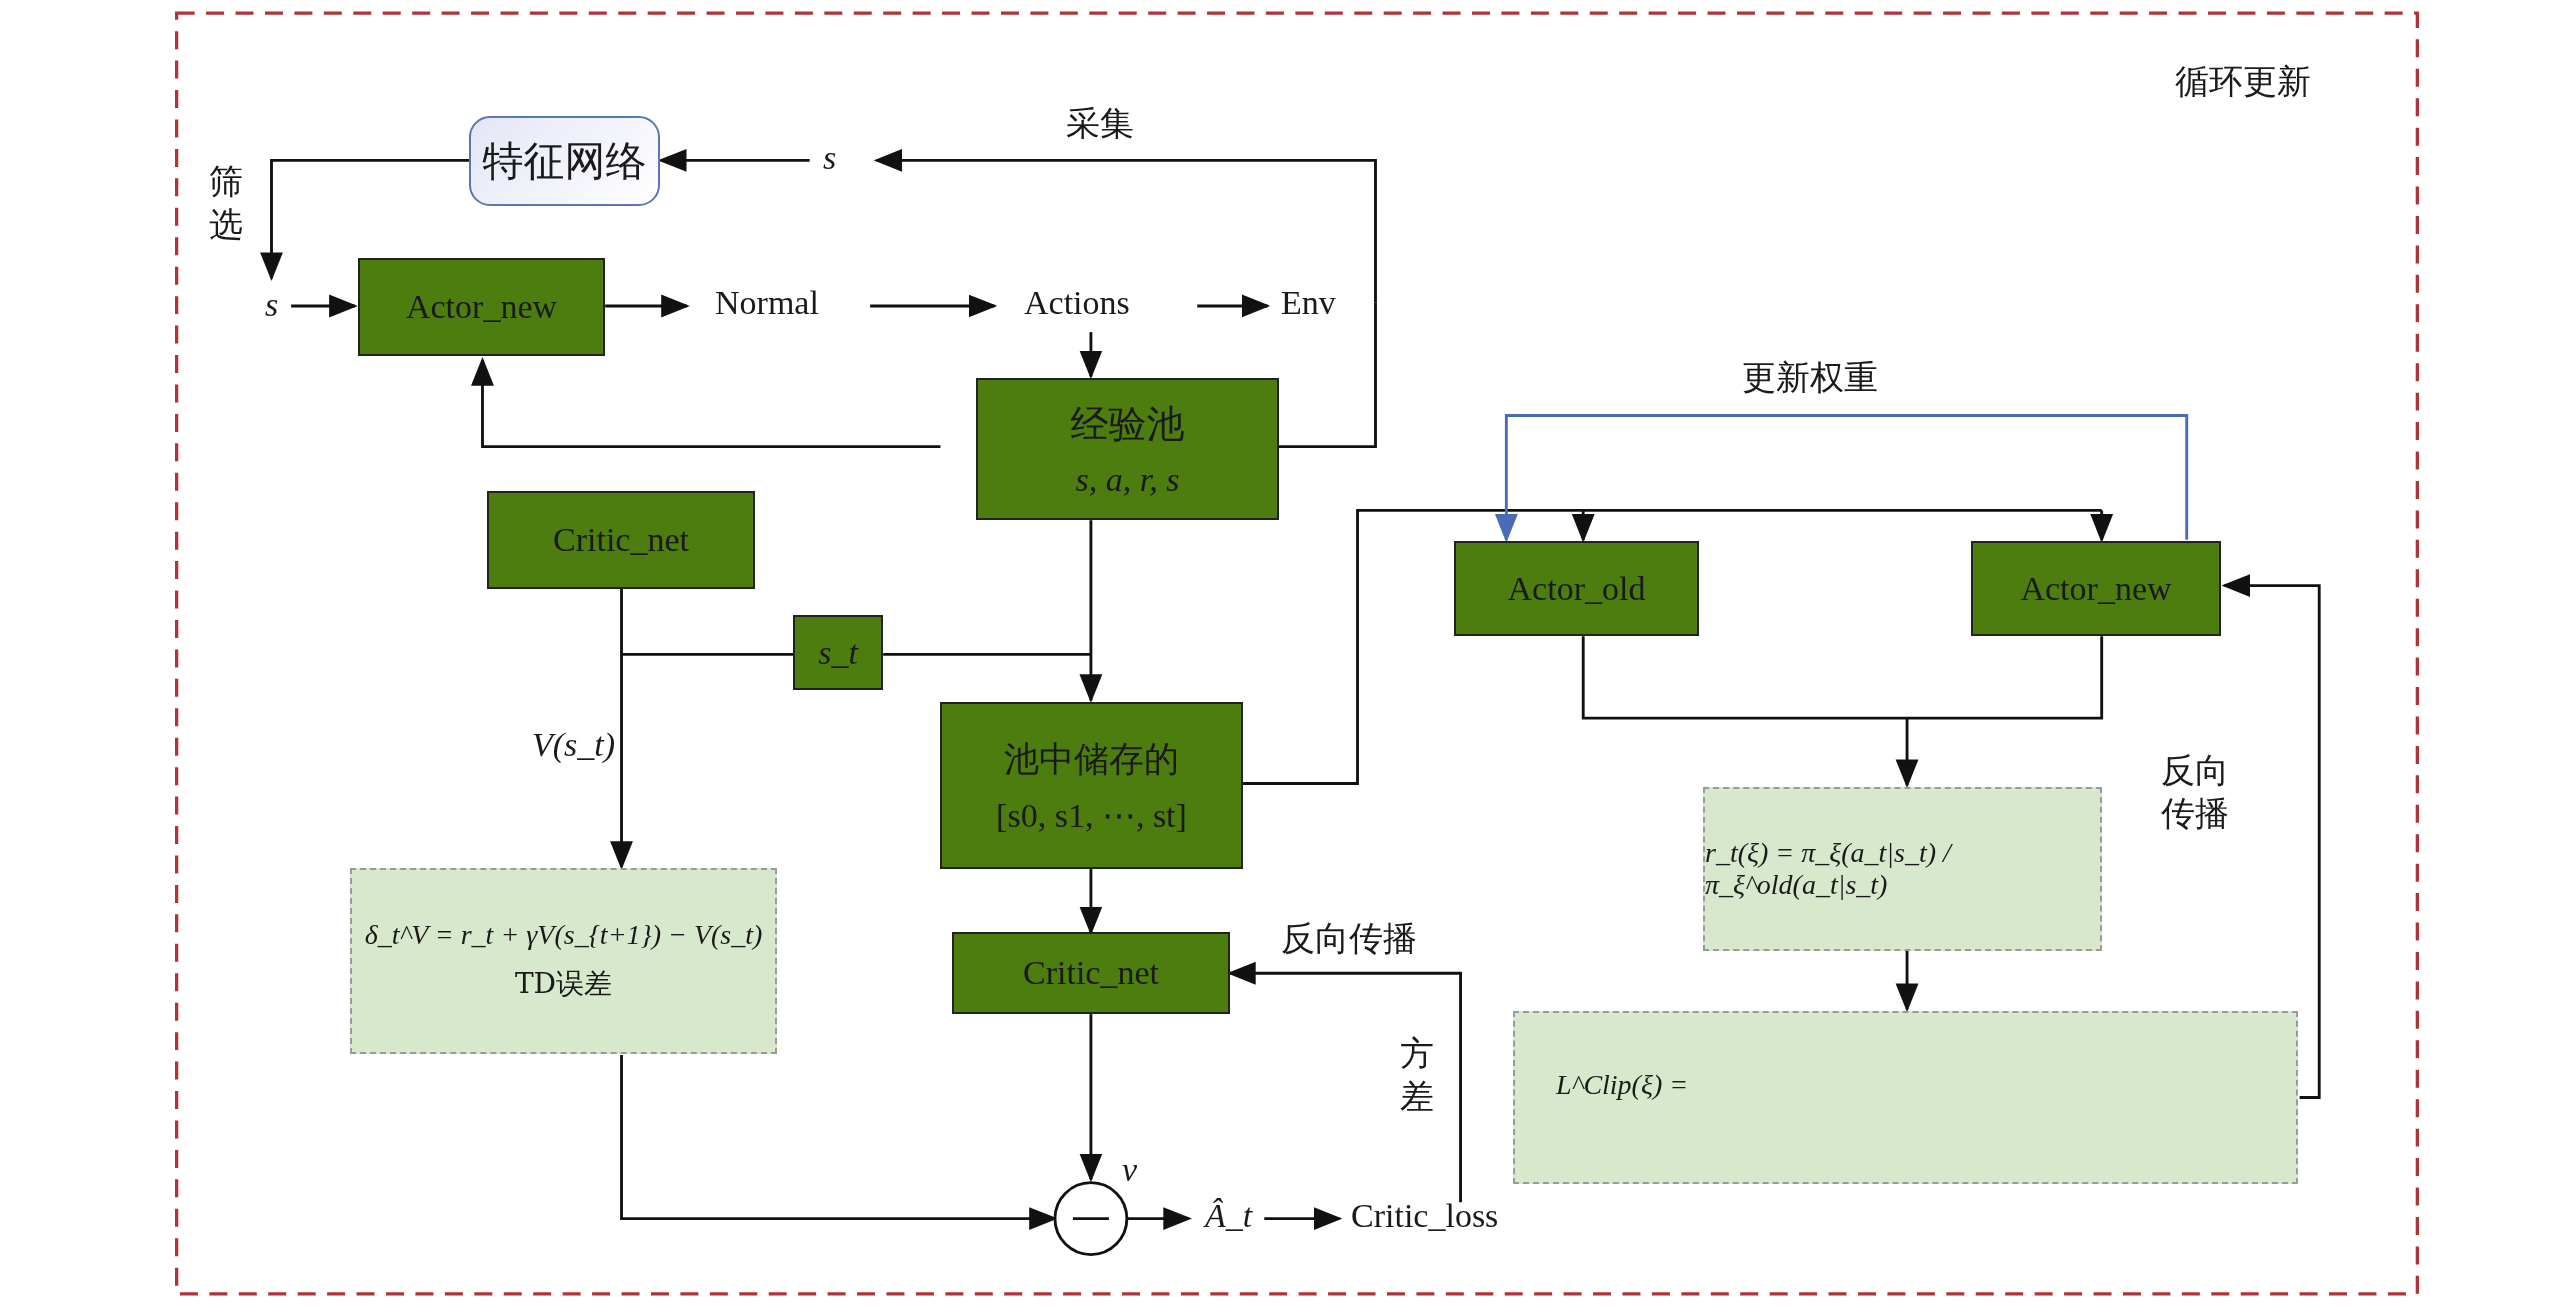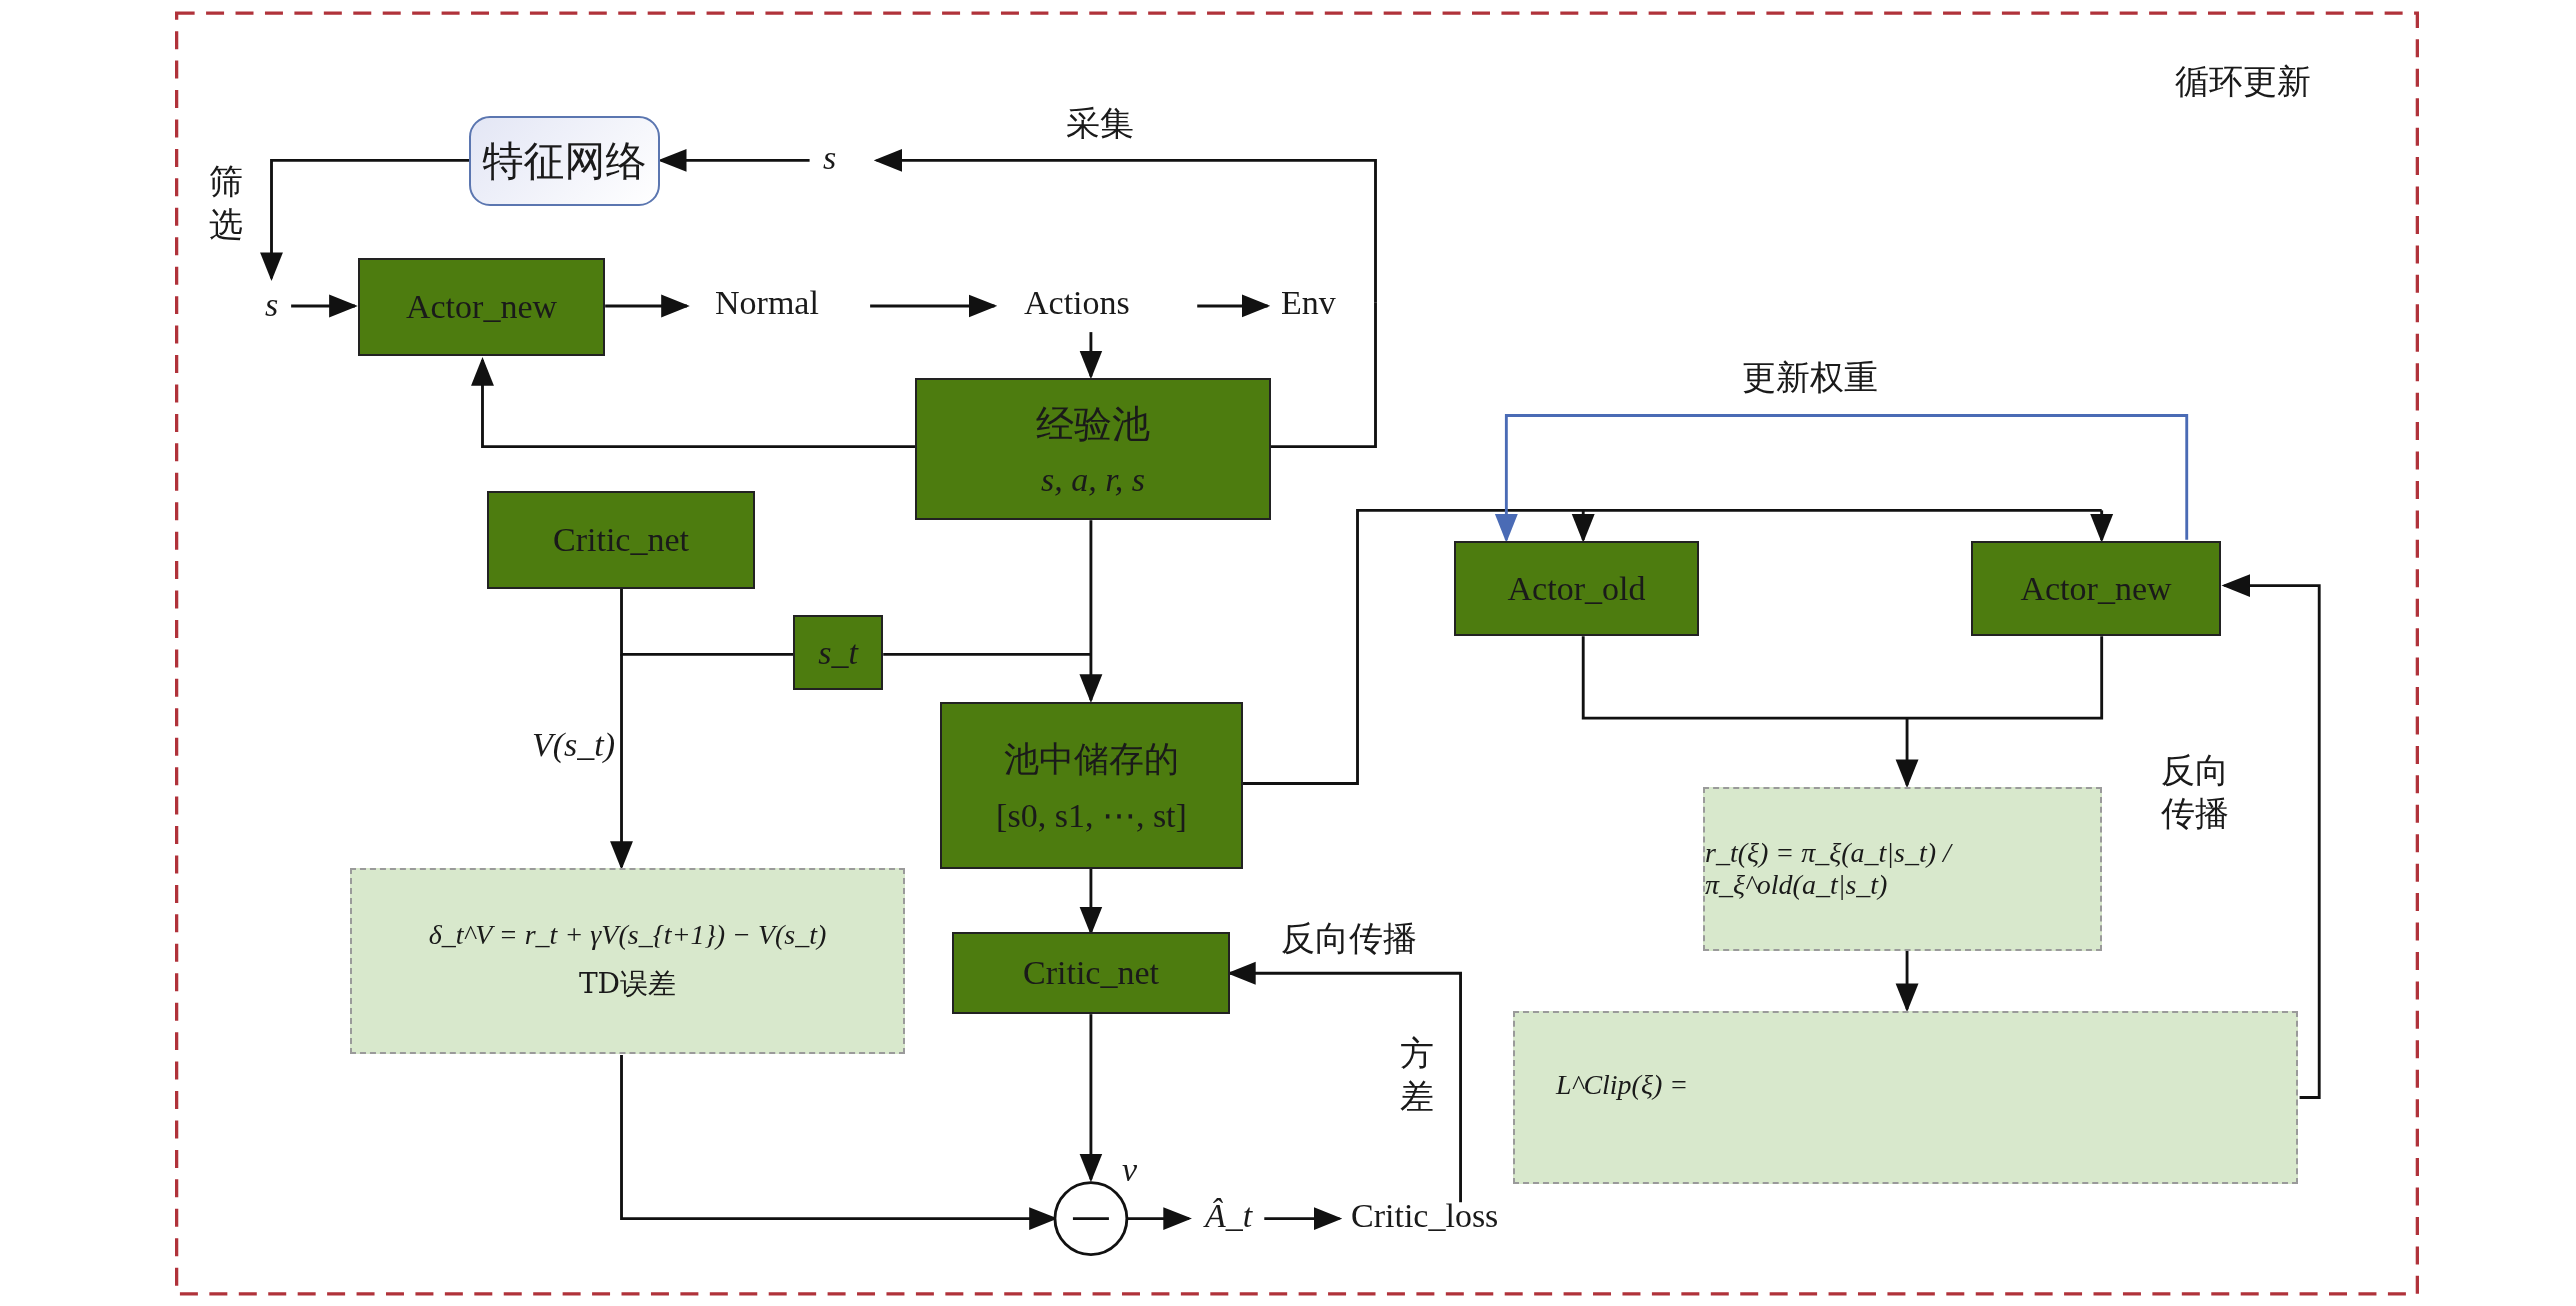--- a/index.html
+++ b/index.html
@@ -85,39 +85,39 @@
 <div class="t it lbl" style="left:823px;top:141px;">s</div>
 <div class="t it lbl" style="left:265px;top:288px;">s</div>
 
 <div class="box" style="left:358px;top:258px;width:247px;height:98px;">
   <span class="lbl">Actor_new</span>
 </div>
 <div class="t lbl" style="left:715px;top:286px;">Normal</div>
 <div class="t lbl" style="left:1024px;top:286px;">Actions</div>
 <div class="t lbl" style="left:1281px;top:286px;">Env</div>
 
-<div class="box" style="left:915px;top:378px;width:356px;height:142px;">
+<div class="box" style="left:976px;top:378px;width:303px;height:142px;">
   <span class="cn" style="font-size:38px;margin-bottom:11.4px;">经验池</span>
   <span class="it lbl">s, a, r, s</span>
 </div>
 
 <div class="box" style="left:487px;top:491px;width:268px;height:98px;">
   <span class="lbl">Critic_net</span>
 </div>
 <div class="box" style="left:793px;top:615px;width:90px;height:75px;">
   <span class="it lbl">s_t</span>
 </div>
 <div class="t it lbl" style="left:532px;top:728px;">V(s_t)</div>
 
 <div class="box" style="left:940px;top:702px;width:303px;height:167px;">
   <span class="cn" style="font-size:35px;margin-bottom:11.4px;">池中储存的</span>
   <span class="lbl">[s0, s1, ⋯, st]</span>
 </div>
 
-<div class="box green" style="left:350px;top:868px;width:555px;height:186px;">
+<div class="box green" style="left:350px;top:868px;width:427px;height:186px;">
   <span class="it formula" style="margin-bottom:14.7px;">δ_t^V = r_t + γV(s_{t+1}) − V(s_t)</span>
   <span class="cn formula">TD误差</span>
 </div>
 
 <div class="box" style="left:952px;top:932px;width:278px;height:82px;">
   <span class="lbl">Critic_net</span>
 </div>
 <div class="t cn lbl" style="left:1281px;top:921px;">反向传播</div>
 <div class="t cn lbl" style="left:1400px;top:1032px;width:41px;white-space:normal;line-height:1.25;">方差</div>
 <div class="t it lbl" style="left:1122px;top:1153px;">v</div>

